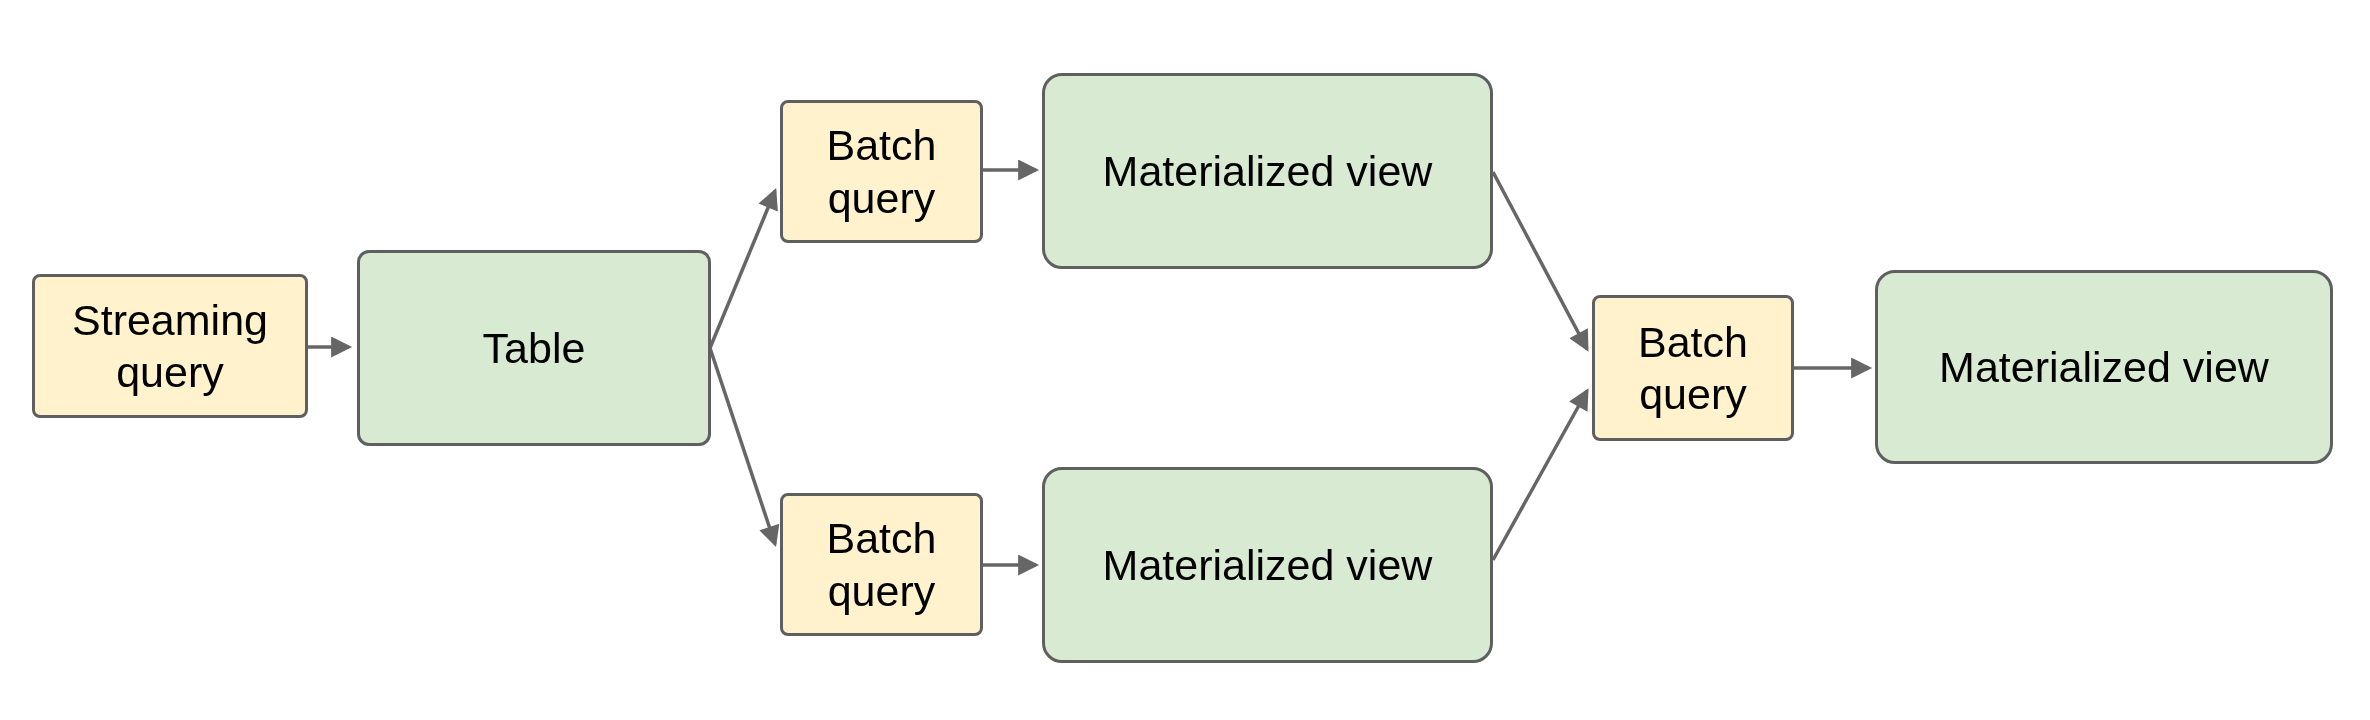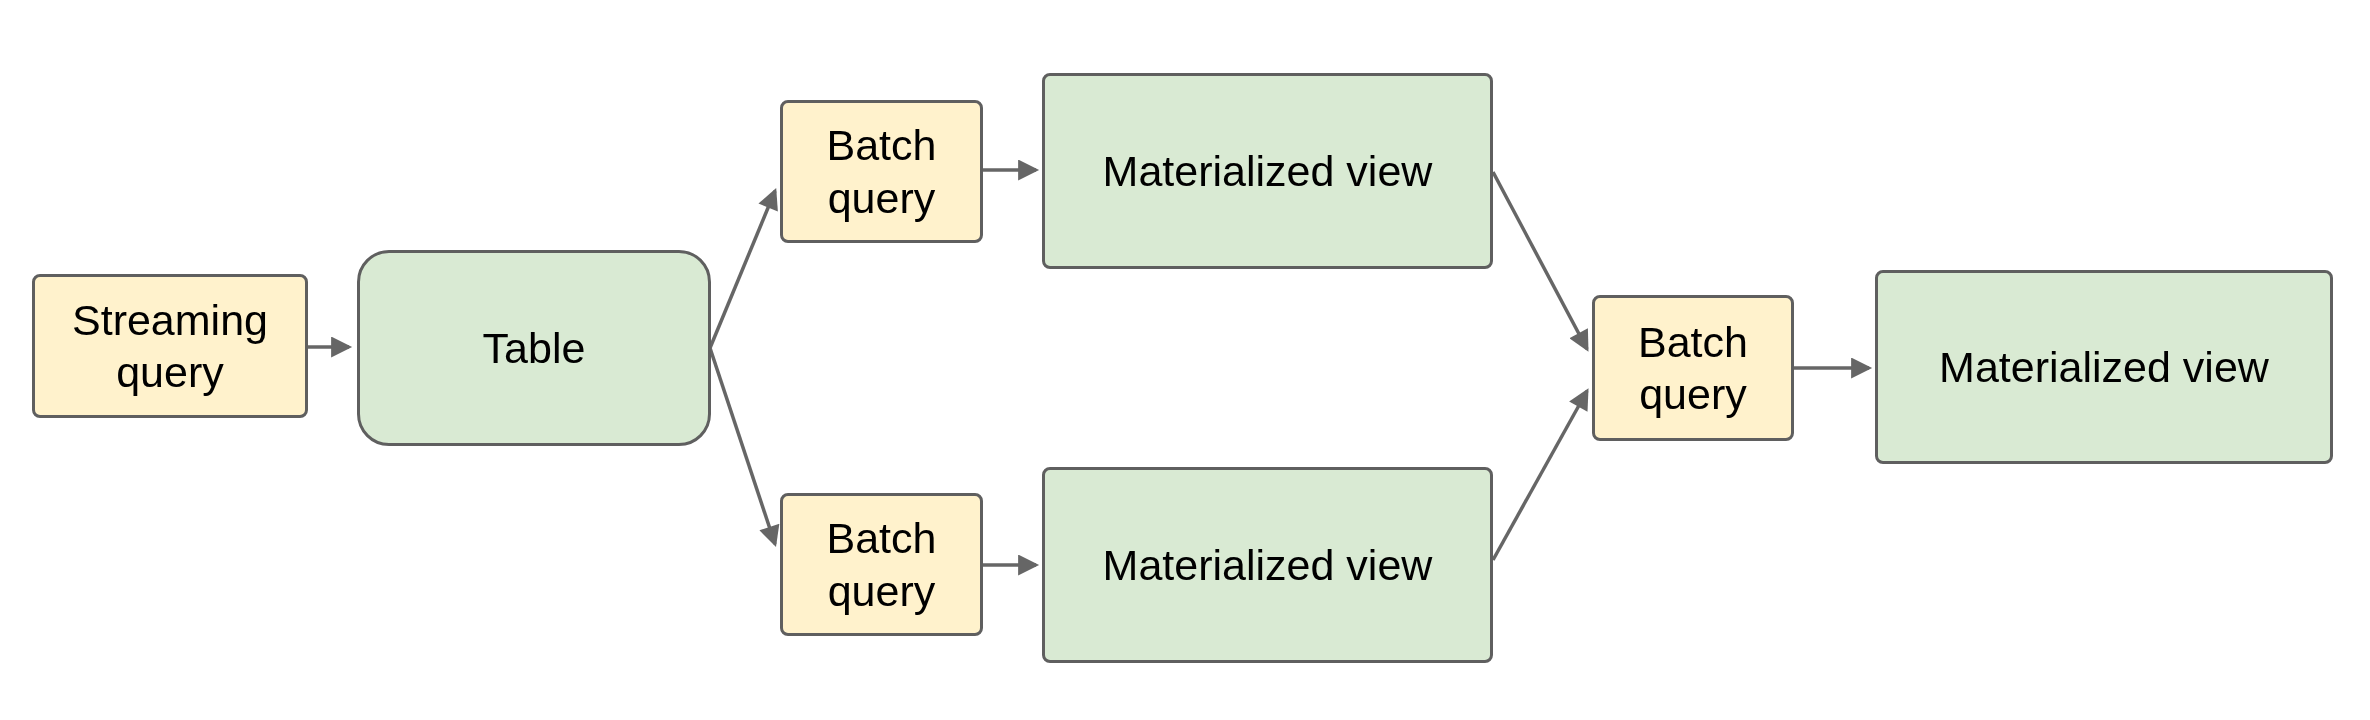--- a/index.html
+++ b/index.html
@@ -35,24 +35,24 @@
     font-size: 43px;
     line-height: 1.22;
     padding: 0 10px;
   }
   .node.query {
     background: #fff2cc;
     border-radius: 8px;
   }
   .node.view {
     background: #d9ead3;
-    border-radius: 8px;
+    border-radius: 20px;
   }
   #n-streaming-query   { left: 32px;   top: 274px; width: 276px; height: 144px; }
-  #n-table             { left: 357px;  top: 250px; width: 354px; height: 196px; border-radius: 32px; }
+  #n-table             { left: 357px;  top: 250px; width: 354px; height: 196px; border-radius: 12px; }
   #n-batch-query-top   { left: 780px;  top: 100px; width: 203px; height: 143px; }
   #n-mv-top            { left: 1042px; top: 73px;  width: 451px; height: 196px; }
   #n-batch-query-bottom{ left: 780px;  top: 493px; width: 203px; height: 143px; }
   #n-mv-bottom         { left: 1042px; top: 467px; width: 451px; height: 196px; }
   #n-batch-query-right { left: 1592px; top: 295px; width: 202px; height: 146px; }
   #n-mv-right          { left: 1875px; top: 270px; width: 458px; height: 194px; }
   .edge {
     stroke: #666666;
     stroke-width: 3.5;
     fill: none;

